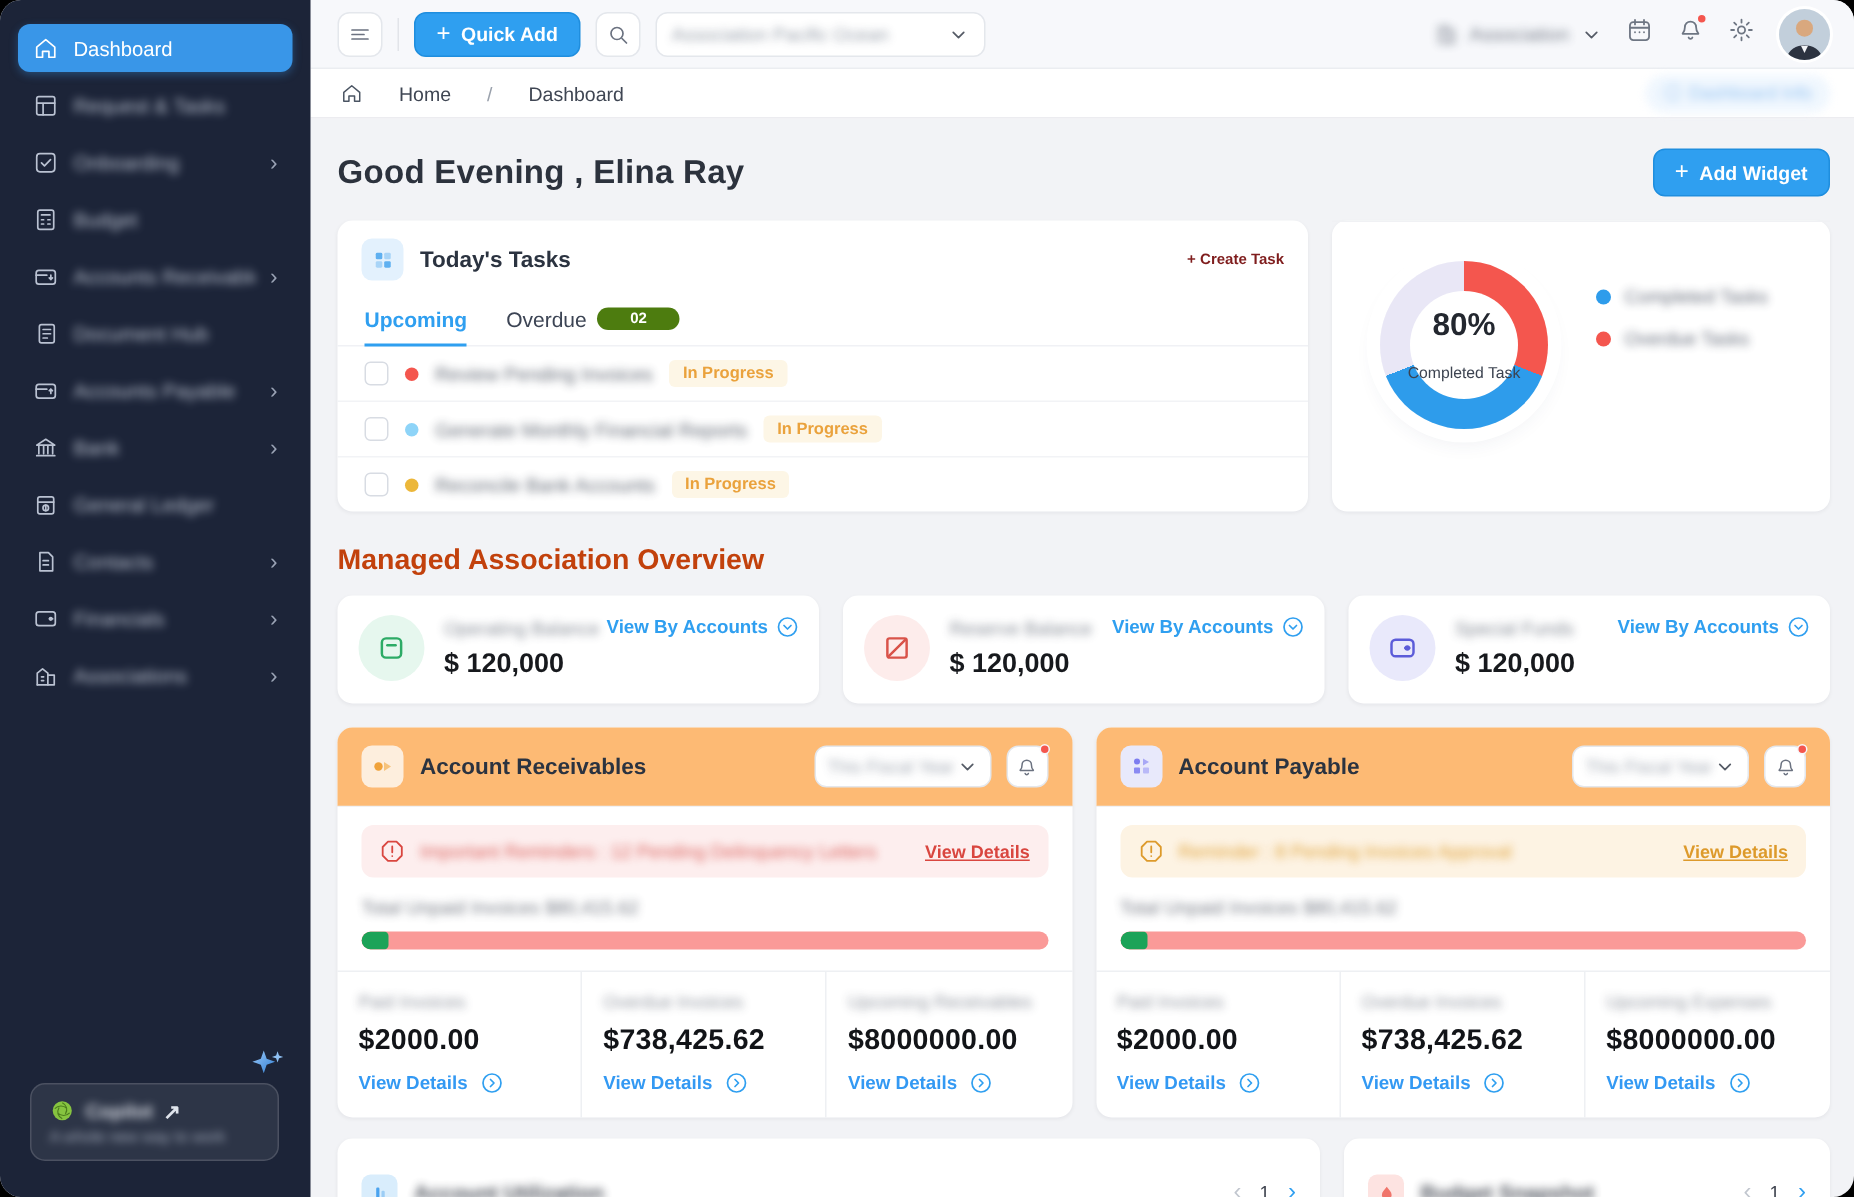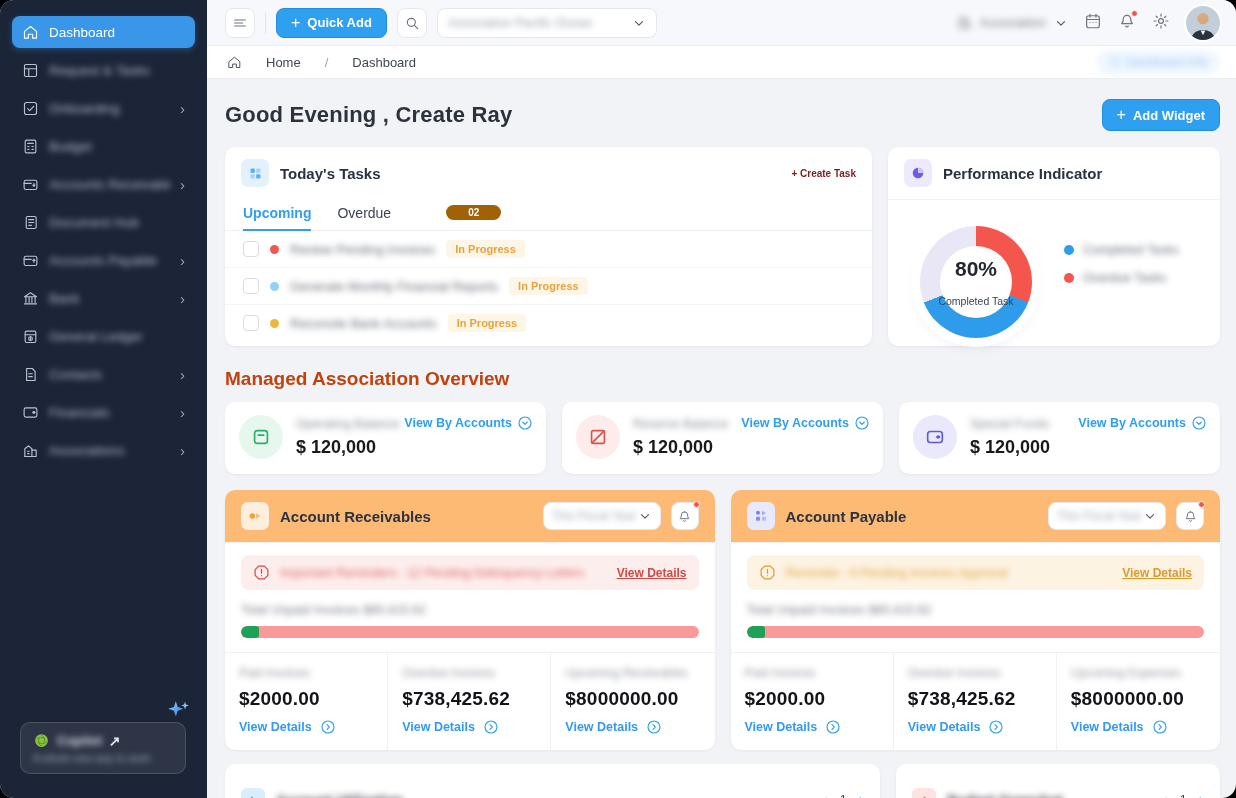--- a/index.html
+++ b/index.html
@@ -82,21 +82,21 @@
   .row-tasks { display:grid; grid-template-columns:1fr 332px; gap:16px; margin-top:16px; }
   .card-head { display:flex; align-items:center; gap:11px; padding:12px 16px; }
   .tile { width:28px; height:28px; border-radius:7px; display:flex; align-items:center; justify-content:center; }
   .card-title { font-size:15px; font-weight:700; color:#2b3340; }
   .head-right { margin-left:auto; display:flex; align-items:center; gap:10px; }
   .link-blue { color:#7f1d1d; font-size:10px; font-weight:600; cursor:pointer; }
 
   .tabs { display:flex; gap:26px; padding:6px 18px 0; }
   .tab { font-size:14px; padding-bottom:8px; color:#3c4454; display:flex; gap:7px; align-items:flex-start; cursor:pointer; }
   .tab.active { color:#2f9ff0; font-weight:700; border-bottom:2.5px solid #2f9ff0; }
-  .badge-red { background:#a16207; color:#fff; font-size:10px; font-weight:700; border-radius:9px; padding:2px 22px;margin-left:48px; }
+  .badge-red { background:#4d7c0f; color:#fff; font-size:10px; font-weight:700; border-radius:9px; padding:2px 22px; }
   .task-list { border-top:1px solid #f0f1f5; margin-top:-1px; }
   .task-row { display:flex; align-items:center; gap:11px; padding:9px 18px; border-bottom:1px solid #f2f3f6; }
   .checkbox { width:16px; height:16px; border:1.5px solid #d8dce3; border-radius:4px; background:#fff; cursor:pointer; }
   .tdot { width:9px; height:9px; border-radius:50%; }
   .dot-r { background:#f4564e; } .dot-b { background:#8ed4f8; } .dot-y { background:#ecb73a; }
   .task-label { font-size:13px; color:#565d69; }
   .status-badge { font-size:11px; color:#eaa23c; background:#fdf6e6; border-radius:4px; padding:3px 9px; font-weight:600; }
 
   .perf-body { display:flex; align-items:center; padding:10px 18px 0; border-top:1px solid #f0f1f4; }
   .donut-wrap { position:relative; width:128px; height:128px; margin:8px 14px 0 6px; }
@@ -385,21 +385,21 @@
       <span>Dashboard</span>
       <span class="info-chip rx-s">
         <span>ⓘ</span>
         <span>Dashboard Info</span>
       </span>
     </div>
 
     <main class="content">
 
       <div class="greet-row">
-        <h1 class="greeting">Good Evening , Create Ray</h1>
+        <h1 class="greeting">Good Evening , Elina Ray</h1>
         <button class="btn-blue" style="height:32px;">
           <span style="font-size:16px;font-weight:400;line-height:1;">+</span>
           <span>Add Widget</span>
         </button>
       </div>
 
       <div class="row-tasks">
         <section class="card">
           <div class="card-head">
             <span class="tile" style="background:#e3f1fd;">
@@ -440,29 +440,20 @@
             <div class="task-row" style="border-bottom:none;">
               <span class="checkbox"></span>
               <span class="tdot dot-y"></span>
               <span class="task-label rx-s">Reconcile Bank Accounts</span>
               <span class="status-badge">In Progress</span>
             </div>
           </div>
         </section>
 
         <section class="card">
-          <div class="card-head">
-            <span class="tile" style="background:#eceafc;">
-              <svg width="16" height="16" viewBox="0 0 24 24">
-                  <circle cx="12" cy="12" r="8" fill="#6c5ce7"></circle>
-                  <path d="M12 12V4a8 8 0 0 1 8 8z" fill="#cfc8f5"></path>
-                </svg>
-            </span>
-            <span class="card-title">Performance Indicator</span>
-          </div>
           <div class="perf-body">
             <div class="donut-wrap">
               <div class="donut" style="background: conic-gradient(rgb(244, 86, 78) 0%, rgb(244, 86, 78) 31%, rgb(46, 156, 235) 31%, rgb(46, 156, 235) 69%, rgb(233, 231, 246) 69%, rgb(233, 231, 246) 100%);"></div>
               <div class="donut-center">
                 <span class="pv">80%</span>
                 <span class="pl">Completed Task</span>
               </div>
             </div>
             <div class="legend">
               <span class="legend-item">

